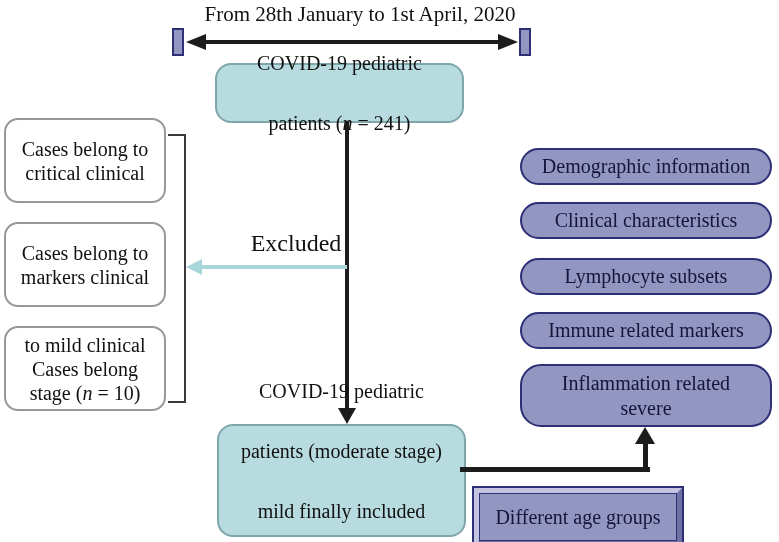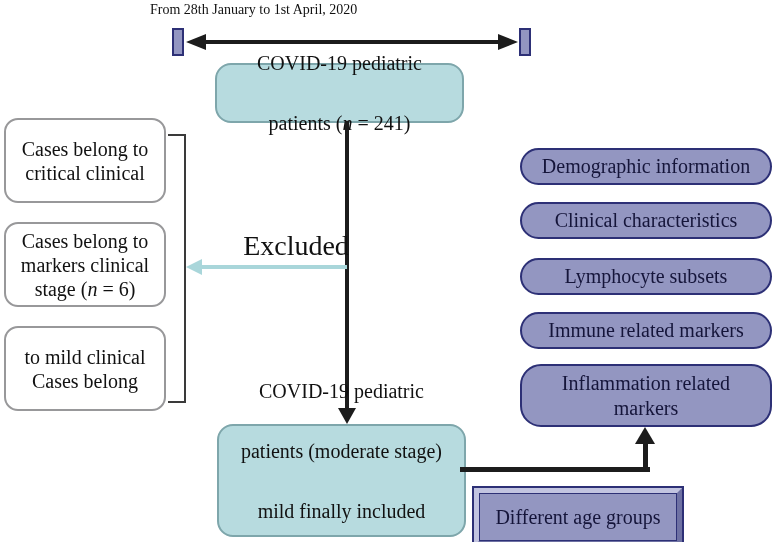--- a/index.html
+++ b/index.html
@@ -5,21 +5,21 @@
   html,body { margin:0; padding:0; background:#ffffff; }
   * { box-sizing:border-box; }
   .canvas {
     position:relative; width:779px; height:542px; background:#ffffff;
     font-family:"Liberation Serif","DejaVu Serif",serif; color:var(--text);
     overflow:hidden;
   }
   .abs { position:absolute; }
 
   
-  .title { left:150px; top:2px; width:420px; font-size:14px; }
+  .title { left:150px; top:2px; width:420px; text-align:center; font-size:21px; }
   .cap-rect { width:12px; height:28px; top:28px; background:var(--purple-fill); border:2px solid var(--purple-border); }
   .cap-left { left:172px; } .cap-right { left:519px; }
   .dbl-shaft { left:200px; top:40px; width:304px; height:4px; background:var(--black-arrow); }
   .tri { width:0; height:0; }
   .dbl-head-l { left:186px; top:34px; border-top:8px solid transparent; border-bottom:8px solid transparent; border-right:20px solid var(--black-arrow); }
   .dbl-head-r { left:498px; top:34px; border-top:8px solid transparent; border-bottom:8px solid transparent; border-left:20px solid var(--black-arrow); }
 
   
   .teal-box {
     background:var(--teal-fill); border:2px solid var(--teal-border); border-radius:16px;
@@ -27,21 +27,21 @@
     font-size:20px; line-height:24px; text-align:center;gap:36px;
   }
   .top-box { left:215px; top:63px; width:249px; height:60px; }
   .included-box { left:217px; top:424px; width:249px; height:113px; }
 
   
   .main-line { left:345px; top:121px; width:4px; height:290px; background:var(--black-arrow); }
   .main-head { left:338px; top:408px; border-left:9px solid transparent; border-right:9px solid transparent; border-top:16px solid var(--black-arrow); }
 
   
-  .excluded-label { left:226px; top:230px; width:140px; text-align:center; font-size:28px; }
+  .excluded-label { left:226px; top:230px; width:140px; text-align:center; font-size:24px; }
   .teal-shaft { left:200px; top:265px; width:147px; height:4px; background:var(--teal-arrow); }
   .teal-head { left:186px; top:259px; border-top:8px solid transparent; border-bottom:8px solid transparent; border-right:16px solid var(--teal-arrow); }
 
   
   .white-box {
     left:4px; width:162px; height:85px; background:#ffffff;
     border:2px solid var(--white-box-border); border-radius:14px;
     display:flex; flex-direction:column; justify-content:center; align-items:center;
     font-size:20px; line-height:24px; text-align:center;
   }
@@ -100,43 +100,43 @@
   <div class="abs teal-shaft"></div>
   <div class="abs tri teal-head"></div>
 
   <div class="abs white-box wb1">
     <div>Cases belong to</div>
     <div>critical clinical</div>
   </div>
   <div class="abs white-box wb2">
     <div>Cases belong to</div>
     <div>markers clinical</div>
-    <div><span>stage (</span><span class="var-n">n</span><span> = 6)</span></div>
   </div>
   <div class="abs white-box wb3">
     <div>to mild clinical</div>
     <div>Cases belong</div>
+    <div><span>stage (</span><span class="var-n">n</span><span> = 10)</span></div>
   </div>
 
   <div class="abs bracket-v"></div>
   <div class="abs bracket-t"></div>
   <div class="abs bracket-b"></div>
 
   <div class="abs teal-box included-box">
     <div>COVID-19 pediatric</div>
     <div>patients (moderate stage)</div>
     <div>mild finally included</div>
     <div><span>(</span><span class="var-n">n</span><span> = 217)</span></div>
   </div>
 
   <div class="abs purple-box pb2">Clinical characteristics</div>
   <div class="abs purple-box pb1">Demographic information</div>
   <div class="abs purple-box pb3">Lymphocyte subsets</div>
   <div class="abs purple-box pb4">Immune related markers</div>
-  <div class="abs purple-box pb5">Inflammation related markers</div>
+  <div class="abs purple-box pb5">Inflammation related severe</div>
 
   <div class="abs elbow-h"></div>
   <div class="abs elbow-v"></div>
   <div class="abs tri up-head"></div>
 
   <div class="abs age-box">
     <div class="age-bevel"></div>
     <div class="age-inner">Different age groups</div>
   </div>
 

